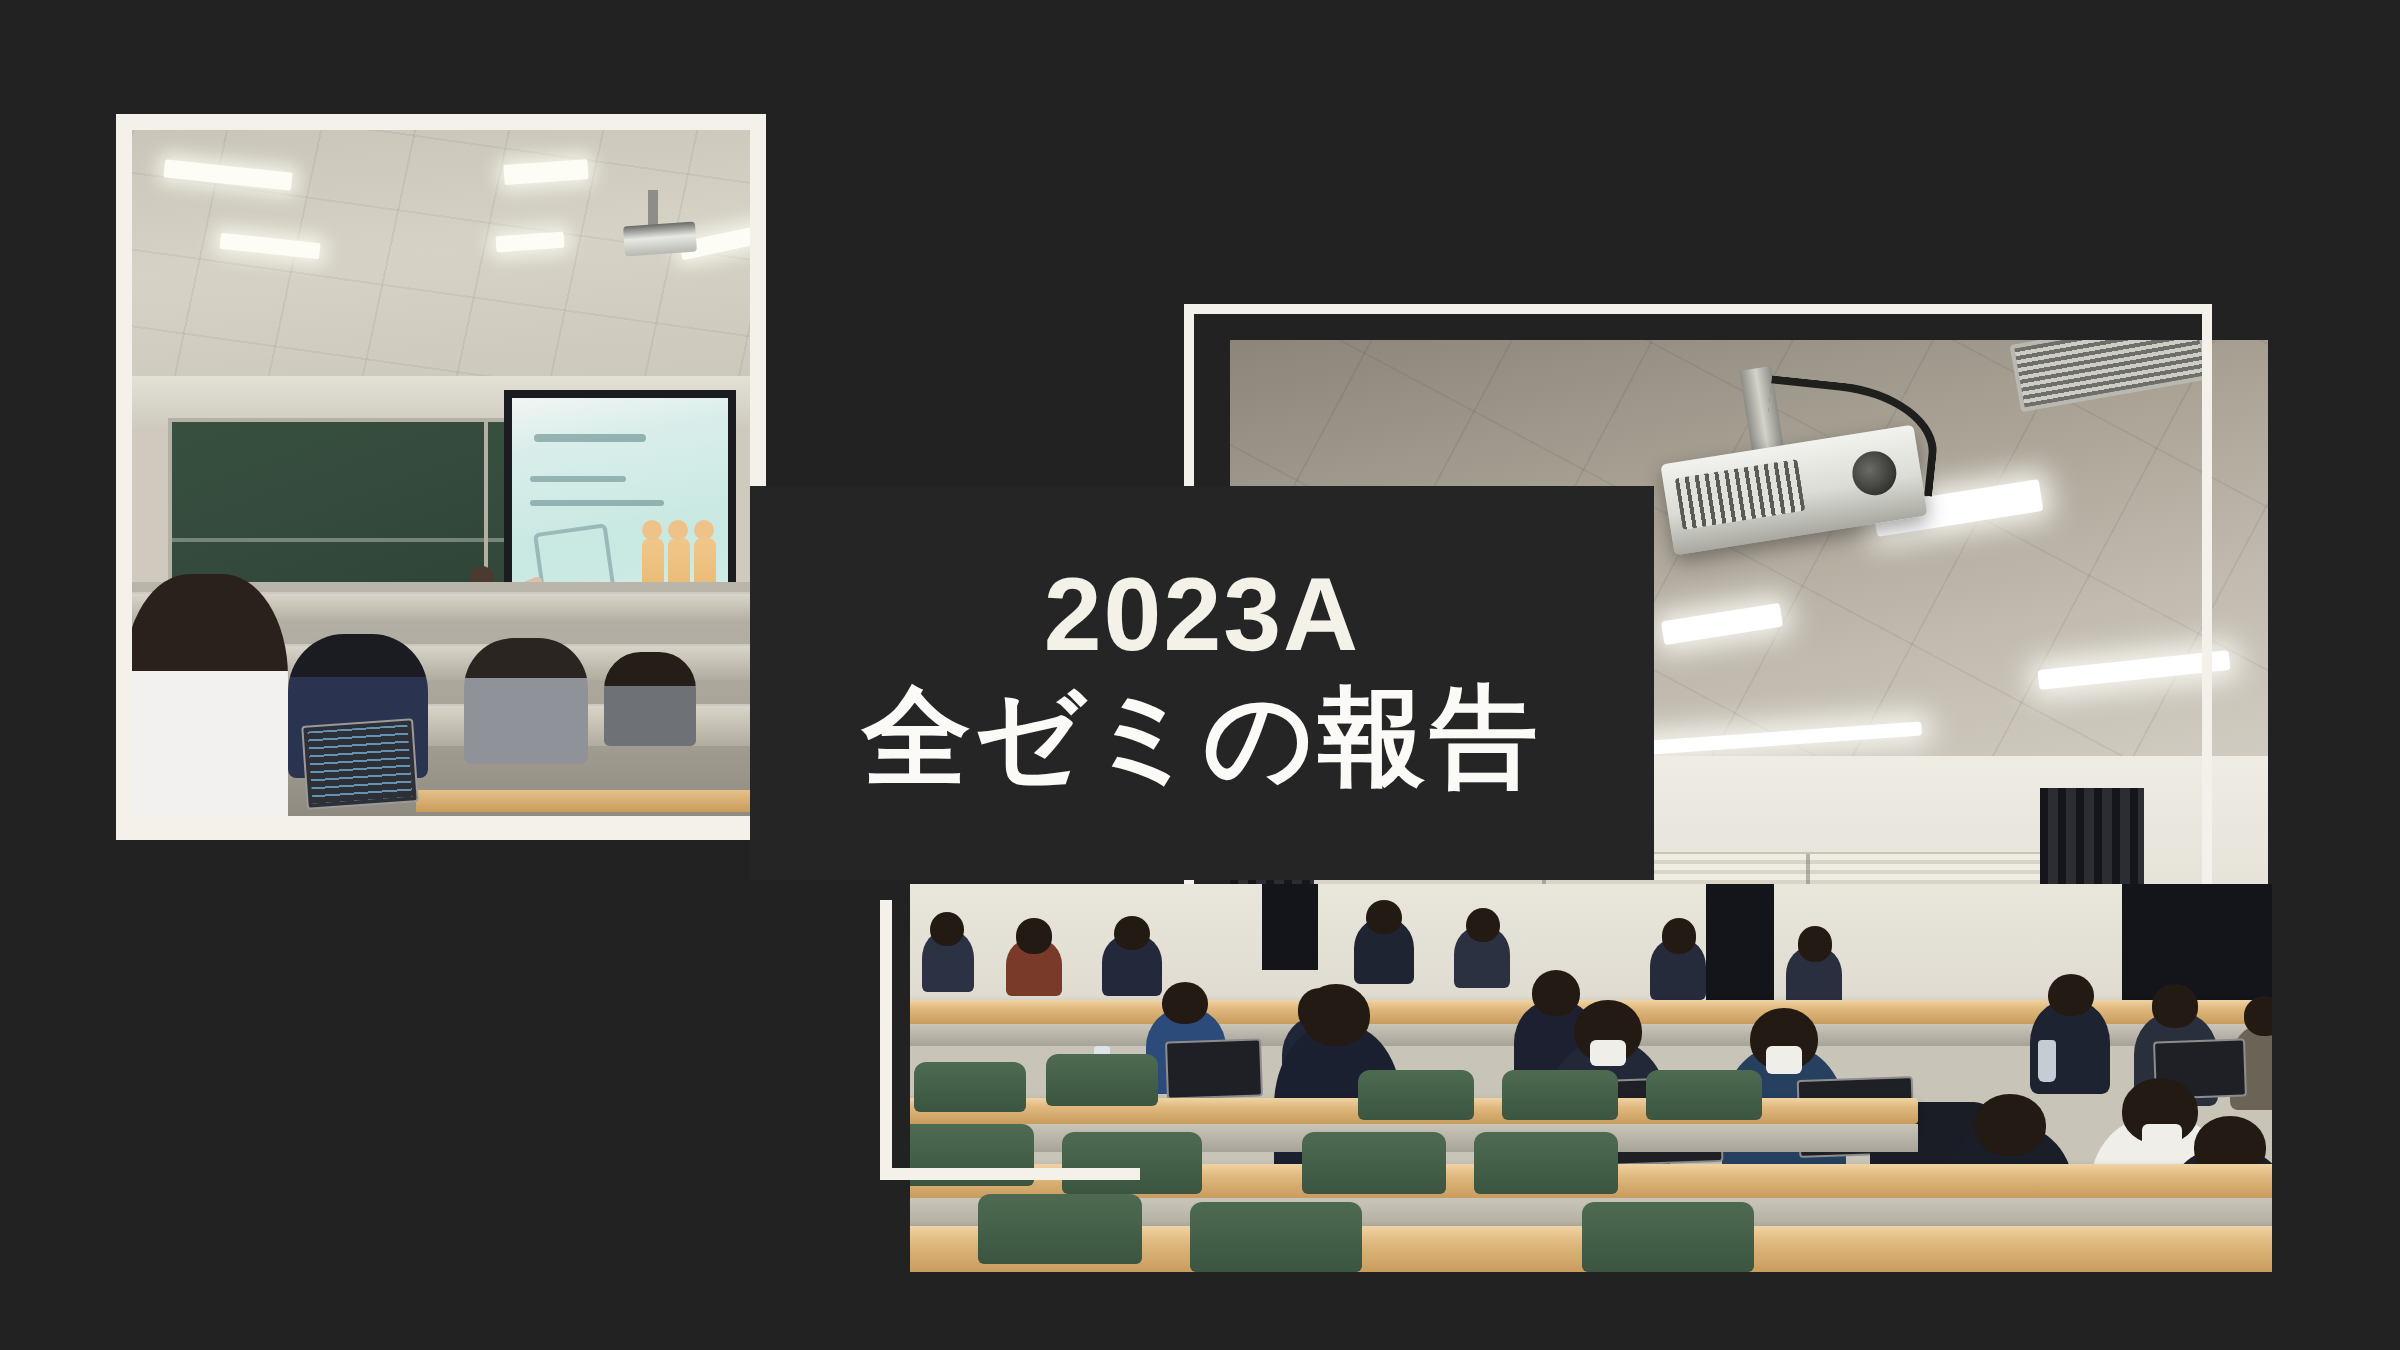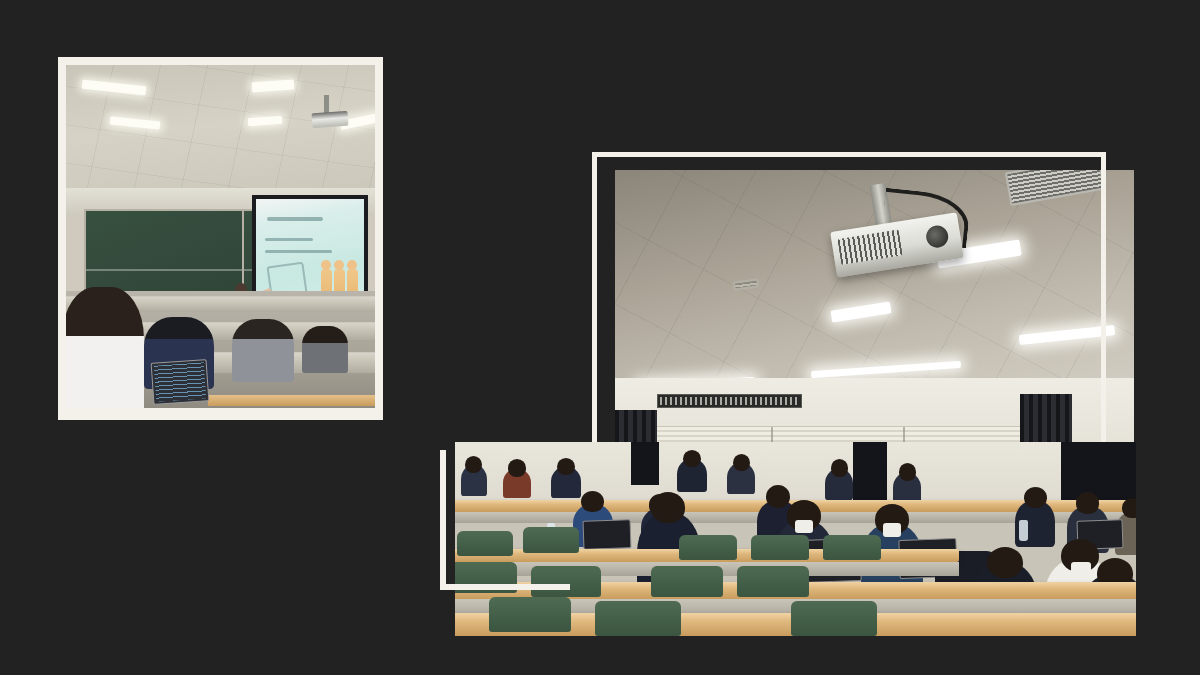--- a/index.html
+++ b/index.html
@@ -578,14 +578,18 @@
 
     <div class="p3-deskrow" style="top:88%; height:12%;"></div>
     <div class="p3-chair" style="left:34px;  top:80%; width:82px; height:18%;"></div>
     <div class="p3-chair" style="left:140px; top:82%; width:86px; height:18%;"></div>
     <div class="p3-chair" style="left:336px; top:82%; width:86px; height:18%;"></div>
 
   </div>
 
   <div class="photo-3-frame"></div>
 
+  <div class="title-card">
+    <div class="title-line-1">2023A</div>
+    <div class="title-line-2">全ゼミの報告</div>
+  </div>
 
 </div>
 
 </body></html>

